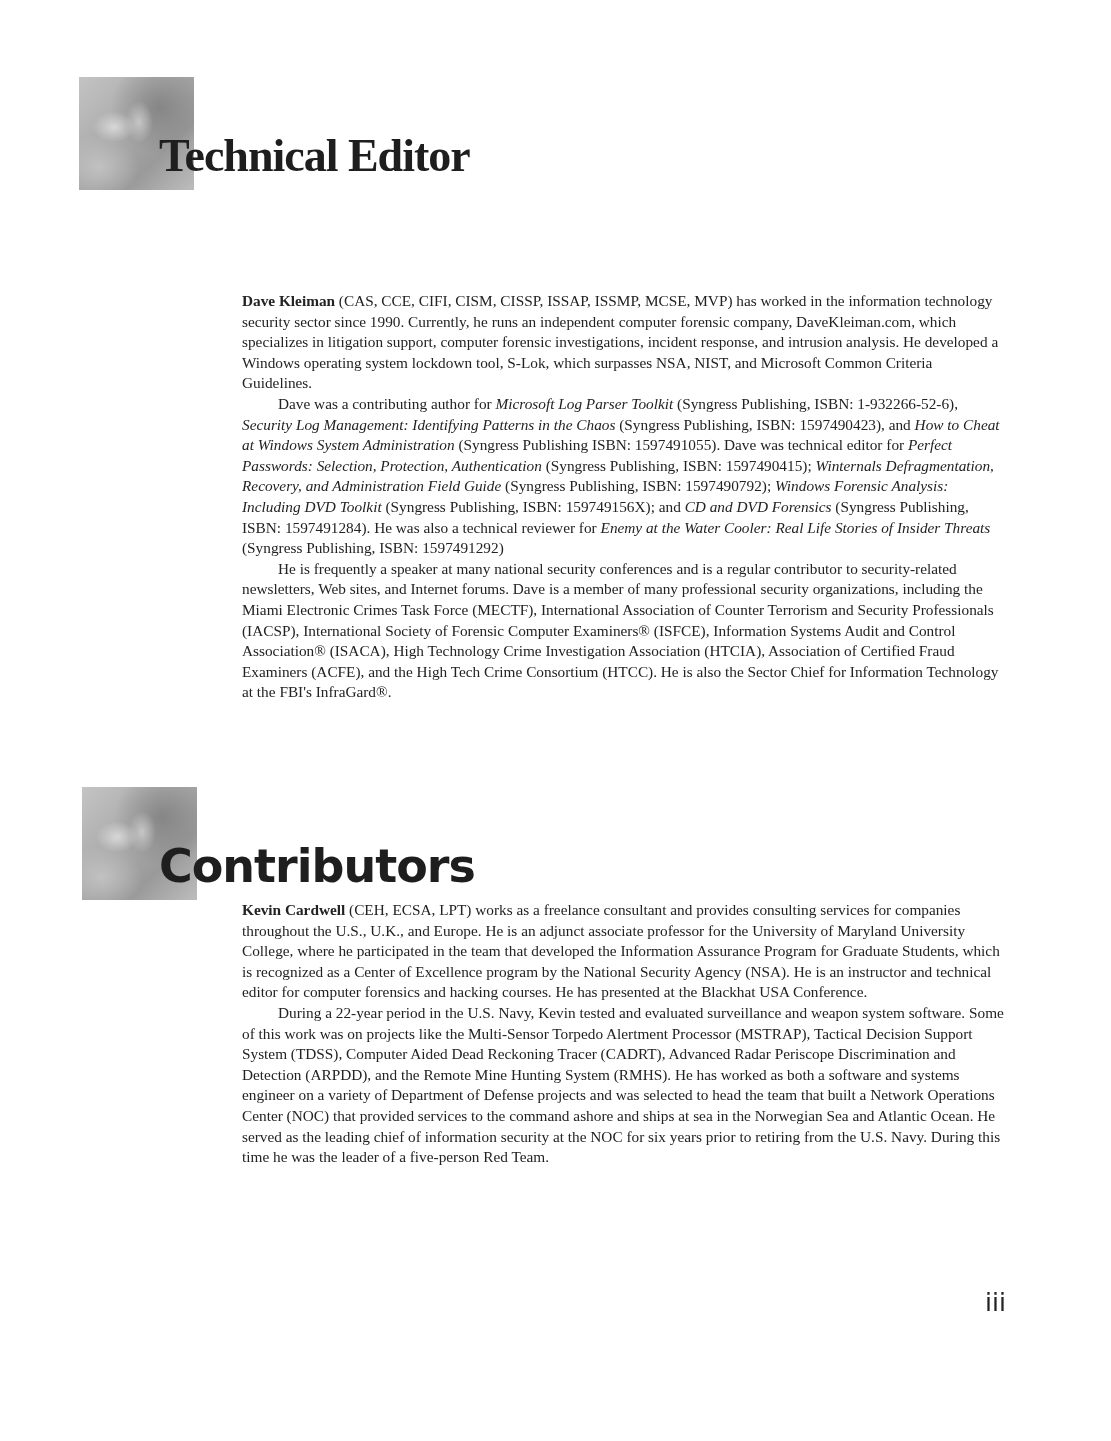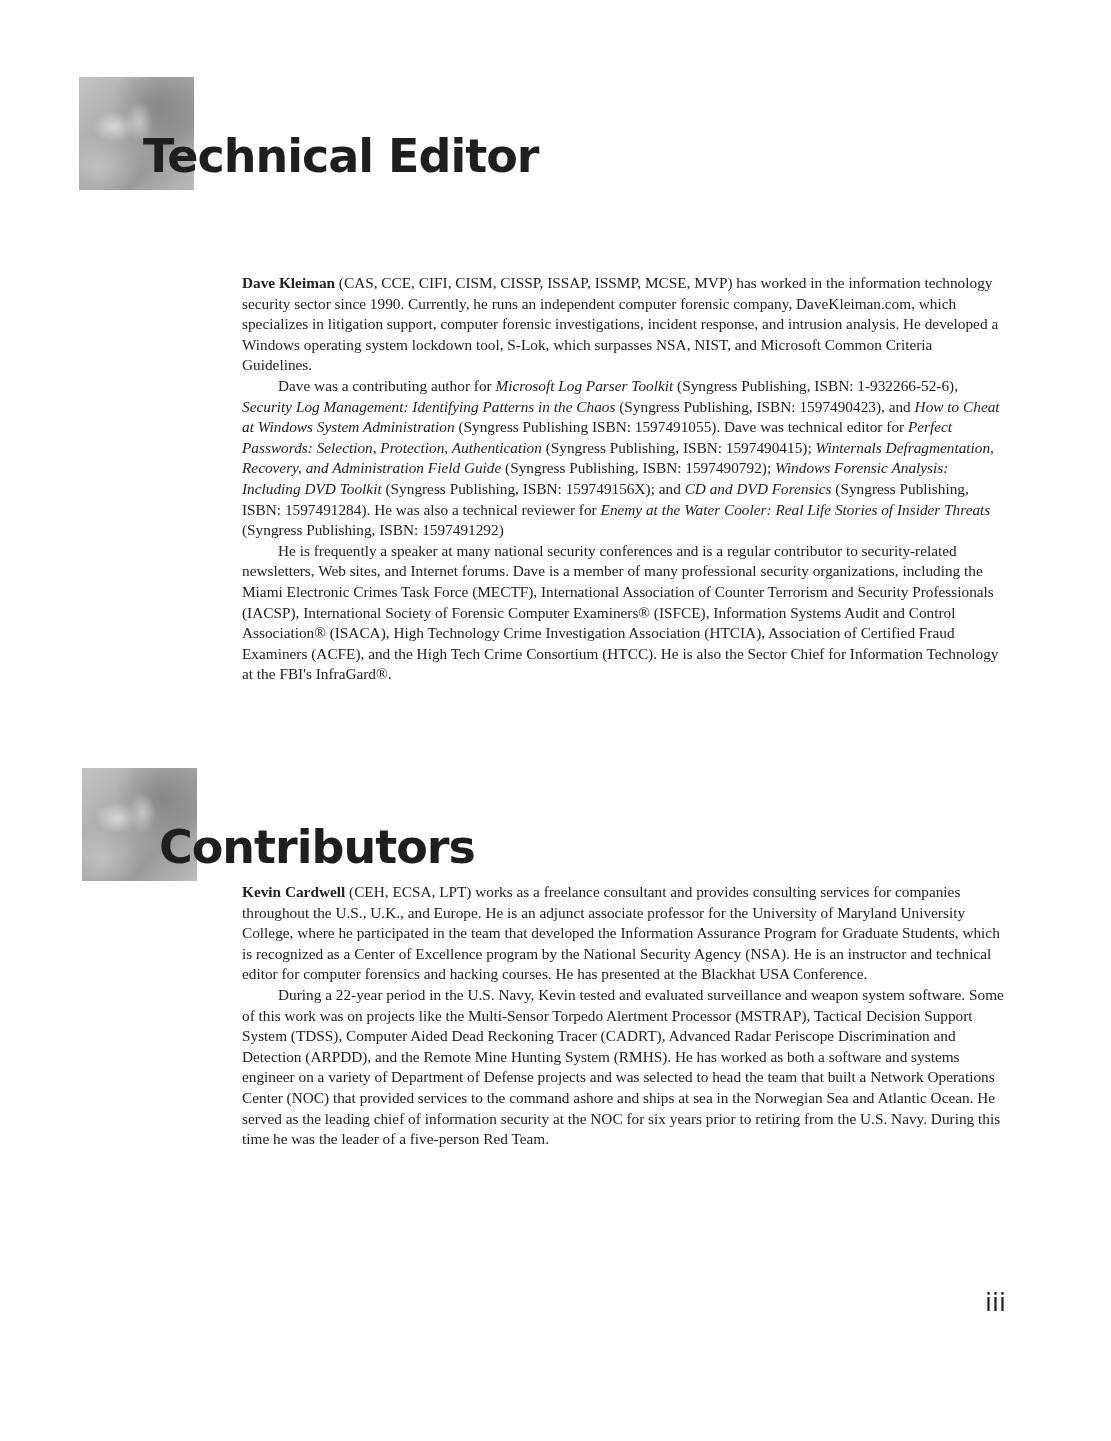--- a/index.html
+++ b/index.html
@@ -9,42 +9,42 @@
     .heading-img { position: absolute; width: 115px; height: 113px;
       background:
         radial-gradient(ellipse 30px 22px at 35px 50px, rgba(220,220,220,0.9), rgba(220,220,220,0) 70%),
         radial-gradient(ellipse 20px 30px at 60px 45px, rgba(210,210,210,0.8), rgba(210,210,210,0) 70%),
         radial-gradient(ellipse 60px 60px at 80px 30px, rgba(120,120,120,0.7), rgba(120,120,120,0) 80%),
         radial-gradient(ellipse 50px 40px at 20px 90px, rgba(200,200,200,0.8), rgba(200,200,200,0) 80%),
         linear-gradient(135deg, #c4c4c4 0%, #a8a8a8 45%, #9a9a9a 70%, #bdbdbd 100%);
     }
     .heading-text { position: absolute; font-family: "DejaVu Sans", "Liberation Sans", sans-serif;
       font-weight: bold; font-size: 46px; color: #1e1e1e; letter-spacing: -1px; white-space: nowrap; }
-    .section { position: absolute; left: 242px; width: 762px; font-size: 15.3px; line-height: 20.6px; }
+    .section { position: absolute; left: 242px; width: 762px; font-size: 15.3px; line-height: 20.6px; margin-top: 18px; }
     .section p { margin: 0; text-align: left; }
     .section p.indent { text-indent: 36px; }
     .name { font-weight: bold; }
     .page-num { position: absolute; left: 985px; top: 1288px; font-family: "DejaVu Sans", sans-serif;
       font-size: 25px; color: #222; }
   </style>
 </head>
 <body>
 
 <div class="heading-block" style="left:79px; top:77px; width:460px; height:115px;">
   <div class="heading-img" style="left:0; top:0;"></div>
-  <div class="heading-text" style="left: 64px; transform: none; top: 52px;">Technical Editor</div>
+  <div class="heading-text" style="left: 80px; transform: none; top: 52px; font-family: Liberation Serif, serif;">Technical Editor</div>
 </div>
 
 <div class="section" style="top:273px;">
   <p><span class="name">Dave Kleiman</span><span> (CAS, CCE, CIFI, CISM, CISSP, ISSAP, ISSMP, MCSE, MVP) has worked in the information technology security sector since 1990. Currently, he runs an independent computer forensic company, DaveKleiman.com, which specializes in litigation support, computer forensic investigations, incident response, and intrusion analysis. He developed a Windows operating system lockdown tool, S-Lok, which surpasses NSA, NIST, and Microsoft Common Criteria Guidelines.</span></p>
   <p class="indent" id="p2"><span>Dave was a contributing author for </span><i>Microsoft Log Parser Toolkit</i><span> (Syngress Publishing, ISBN: 1-932266-52-6), </span><i>Security Log Management: Identifying Patterns in the Chaos</i><span> (Syngress Publishing, ISBN: 1597490423), and </span><i>How to Cheat at Windows System Administration</i><span> (Syngress Publishing ISBN: 1597491055). Dave was technical editor for </span><i>Perfect Passwords: Selection, Protection, Authentication</i><span> (Syngress Publishing, ISBN: 1597490415); </span><i>Winternals Defragmentation, Recovery, and Administration Field Guide</i><span> (Syngress Publishing, ISBN: 1597490792); </span><i>Windows Forensic Analysis: Including DVD Toolkit</i><span> (Syngress Publishing, ISBN: 159749156X); and </span><i>CD and DVD Forensics</i><span> (Syngress Publishing, ISBN: 1597491284). He was also a technical reviewer for </span><i>Enemy at the Water Cooler: Real Life Stories of Insider Threats</i><span> (Syngress Publishing, ISBN: 1597491292)</span></p>
   <p class="indent">He is frequently a speaker at many national security conferences and is a regular contributor to security-related newsletters, Web sites, and Internet forums. Dave is a member of many professional security organizations, including the Miami Electronic Crimes Task Force (MECTF), International Association of Counter Terrorism and Security Professionals (IACSP), International Society of Forensic Computer Examiners® (ISFCE), Information Systems Audit and Control Association® (ISACA), High Technology Crime Investigation Association (HTCIA), Association of Certified Fraud Examiners (ACFE), and the High Tech Crime Consortium (HTCC). He is also the Sector Chief for Information Technology at the FBI's InfraGard®.</p>
 </div>
 
-<div class="heading-block" style="left:82px; top:768px; width:400px; height:115px;text-align:center;">
+<div class="heading-block" style="left:82px; top:787px; width:400px; height:115px;text-align:center;">
   <div class="heading-img" style="left:0; top:0;"></div>
   <div class="heading-text" style="left:77px; top:52px;">Contributors</div>
 </div>
 
 <div class="section" style="top:882px;">
   <p><span class="name">Kevin Cardwell</span><span> (CEH, ECSA, LPT) works as a freelance consultant and provides consulting services for companies throughout the U.S., U.K., and Europe. He is an adjunct associate professor for the University of Maryland University College, where he participated in the team that developed the Information Assurance Program for Graduate Students, which is recognized as a Center of Excellence program by the National Security Agency (NSA). He is an instructor and technical editor for computer forensics and hacking courses. He has presented at the Blackhat USA Conference.</span></p>
   <p class="indent">During a 22-year period in the U.S. Navy, Kevin tested and evaluated surveillance and weapon system software. Some of this work was on projects like the Multi-Sensor Torpedo Alertment Processor (MSTRAP), Tactical Decision Support System (TDSS), Computer Aided Dead Reckoning Tracer (CADRT), Advanced Radar Periscope Discrimination and Detection (ARPDD), and the Remote Mine Hunting System (RMHS). He has worked as both a software and systems engineer on a variety of Department of Defense projects and was selected to head the team that built a Network Operations Center (NOC) that provided services to the command ashore and ships at sea in the Norwegian Sea and Atlantic Ocean. He served as the leading chief of information security at the NOC for six years prior to retiring from the U.S. Navy. During this time he was the leader of a five-person Red Team.</p>
 </div>
 
 <div class="page-num">iii</div>

